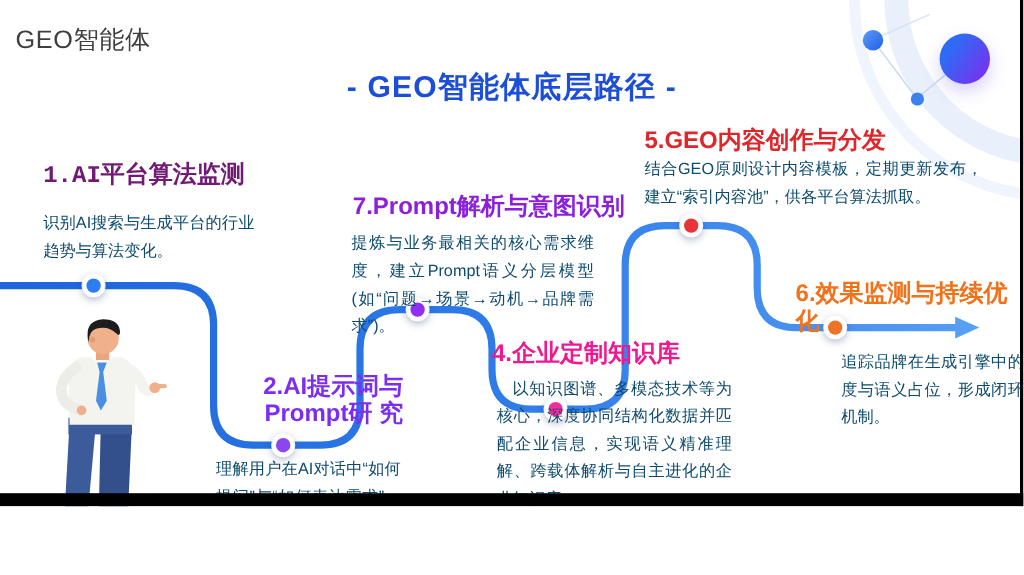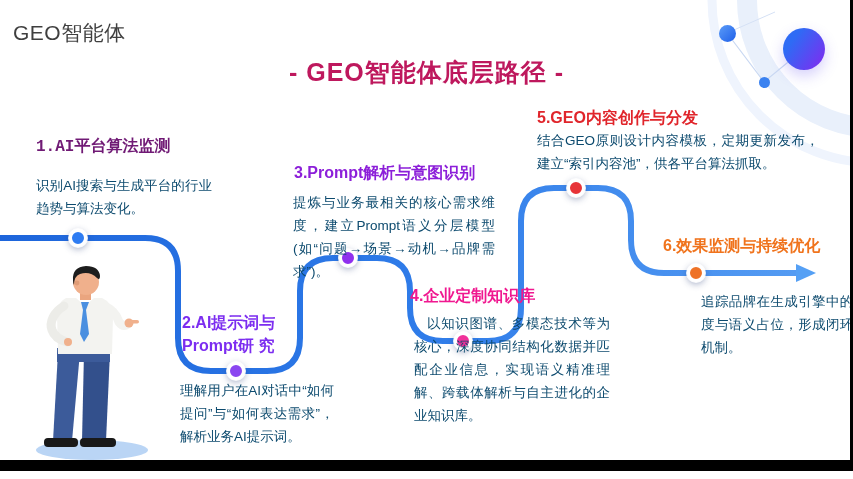--- a/index.html
+++ b/index.html
@@ -1,17 +1,17 @@
 <!DOCTYPE html>
 <html><head>
 <meta charset="utf-8">
 <style>
   html,body{margin:0;padding:0;background:#ffffff;}
   .canvas{
-    position:relative;width:853px;height:471px;overflow:hidden;background:#ffffff;
+    position:relative;width:853px;height:422px;overflow:hidden;background:#ffffff;
     font-family:"Liberation Sans","DejaVu Sans",sans-serif;
   }
   
   .logo{position:absolute;left:13px;top:19px;font-size:21px;letter-spacing:.5px;}
   .title{
     position:absolute;left:0;top:56px;width:100%;margin:0;text-align:center;
     font-size:25px;font-weight:600;letter-spacing:1px;
   }
   
   .deco-svg{position:absolute;left:0;top:0;pointer-events:none;}
@@ -21,23 +21,23 @@
   .deco-c3{left:759px;top:77px;width:11px;height:11px;background:#3b82f0;}
   
   .path-svg{position:absolute;left:0;top:0;}
   
   .node{
     position:absolute;width:12px;height:12px;border-radius:50%;
     border:3px solid #ffffff;
     box-shadow:0 0 0 1px rgba(255,255,255,.9),0 2px 7px rgba(40,60,120,.45);
   }
   
-  .t{position:absolute;margin:0;font-size:16px;font-weight:bold;line-height:23px;}
+  .t{position:absolute;margin:0;font-size:20px;font-weight:bold;line-height:23px;}
   .d{position:absolute;margin:0;font-size:13.5px;line-height:23px;color:#0c4a6e;text-align:justify;}
-  .t2{white-space:pre-line;text-align:left;}
+  .t2{white-space:pre-line;text-align:right;padding-left:32px;}
   .d4{text-indent:13px;}
   
   .frame-bottom{position:absolute;left:0;right:0;bottom:0;height:11px;background:#000;}
   .frame-right{position:absolute;top:0;bottom:0;right:0;width:3px;background:#000;}
 </style>
 </head>
 <body>
 
 <div class="canvas">
 
@@ -45,21 +45,21 @@
     <circle cx="875" cy="0" r="128" fill="none" stroke="#e9f0fb" stroke-width="20"></circle>
     <circle cx="875" cy="0" r="163" fill="none" stroke="#eff4fd" stroke-width="9"></circle>
     <polyline points="727,33 764,82 804,49" fill="none" stroke="#c9d8f2" stroke-width="1.2"></polyline>
     <line x1="727" y1="33" x2="775" y2="12" stroke="#d5e1f5" stroke-width="1"></line>
   </svg>
   <span class="deco-circle deco-c1"></span>
   <span class="deco-circle deco-c2"></span>
   <span class="deco-circle deco-c3"></span>
 
   <div class="logo" style="color: rgb(63, 63, 63);">GEO智能体</div>
-  <h1 class="title" style="color: #be185d;">- GEO智能体底层路径 -</h1>
+  <h1 class="title" style="color: #1d4ed8;">- GEO智能体底层路径 -</h1>
 
   <svg class="path-svg" width="853" height="479" viewBox="0 0 853 479">
     <defs>
       <linearGradient id="pg" x1="0" y1="0" x2="853" y2="0" gradientUnits="userSpaceOnUse">
         <stop offset="0" stop-color="#1d65db"></stop>
         <stop offset="0.5" stop-color="#2f7ce9"></stop>
         <stop offset="1" stop-color="#5aa0f4"></stop>
       </linearGradient>
     </defs>
     <path d="M 0 238 H 145 Q 178 238 178 271 V 338 Q 178 371 211 371 H 267 Q 300 371 300 338
@@ -76,21 +76,21 @@
   <span class="node" style="left: 567px; top: 179px; background: rgb(231, 52, 56);"></span>
   <span class="node" style="left: 687px; top: 264px; background: rgb(238, 114, 39);"></span>
 
   <h3 class="t" style="left: 36px; top: 136px; color: #701a75; font-family: Liberation Mono, monospace;">1.AI平台算法监测</h3>
   <p class="d" style="left:36px;top:174px;width:176px;">识别AI搜索与生成平台的行业趋势与算法变化。</p>
 
   <h3 class="t t2" style="left: 182px; top: 311px; width: 122px; color: rgb(124, 45, 240);">2.AI提示词与
 Prompt研 究</h3>
   <p class="d" style="left:180px;top:379px;width:154px;">理解用户在AI对话中“如何提问”与“如何表达需求”，解析业务AI提示词。</p>
 
-  <h3 class="t" style="left: 294px; top: 161px; color: rgb(140, 31, 217);">3.Prompt解析与意图识别</h3>
+  <h3 class="t" style="left: 294px; top: 161px; color: rgb(140, 31, 217);">7.Prompt解析与意图识别</h3>
   <p class="d" style="left:293px;top:191px;width:202px;">提炼与业务最相关的核心需求维度，建立Prompt语义分层模型(如“问题→场景→动机→品牌需求”)。</p>
 
   <h3 class="t" style="left: 410px; top: 284px; color: rgb(240, 24, 144);">4.企业定制知识库</h3>
   <p class="d d4" style="left:414px;top:312px;width:196px;">以知识图谱、多模态技术等为核心，深度协同结构化数据并匹配企业信息，实现语义精准理解、跨载体解析与自主进化的企业知识库。</p>
 
   <h3 class="t" style="left: 537px; top: 106px; color: rgb(224, 37, 43);">5.GEO内容创作与分发</h3>
   <p class="d" style="left:537px;top:129px;width:282px;">结合GEO原则设计内容模板，定期更新发布，建立“索引内容池”，供各平台算法抓取。</p>
 
   <h3 class="t" style="left: 663px; top: 234px; color: rgb(240, 115, 28);">6.效果监测与持续优化</h3>
   <p class="d" style="left:662px;top:290px;width:180px;margin-left:39px;">追踪品牌在生成引擎中的曝光度与语义占位，形成闭环优化机制。</p>

